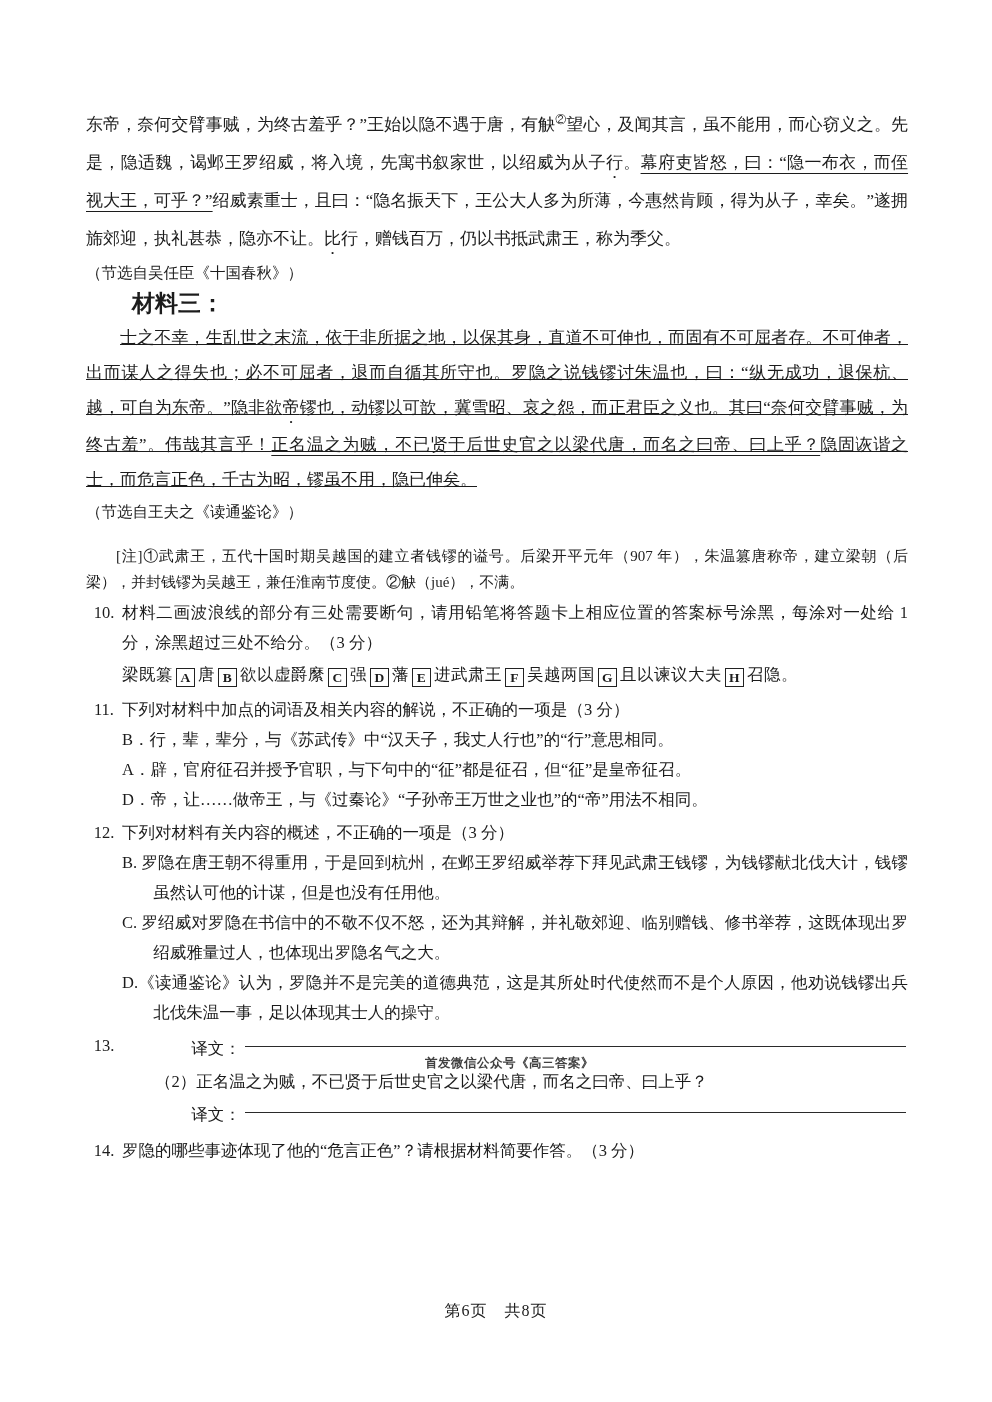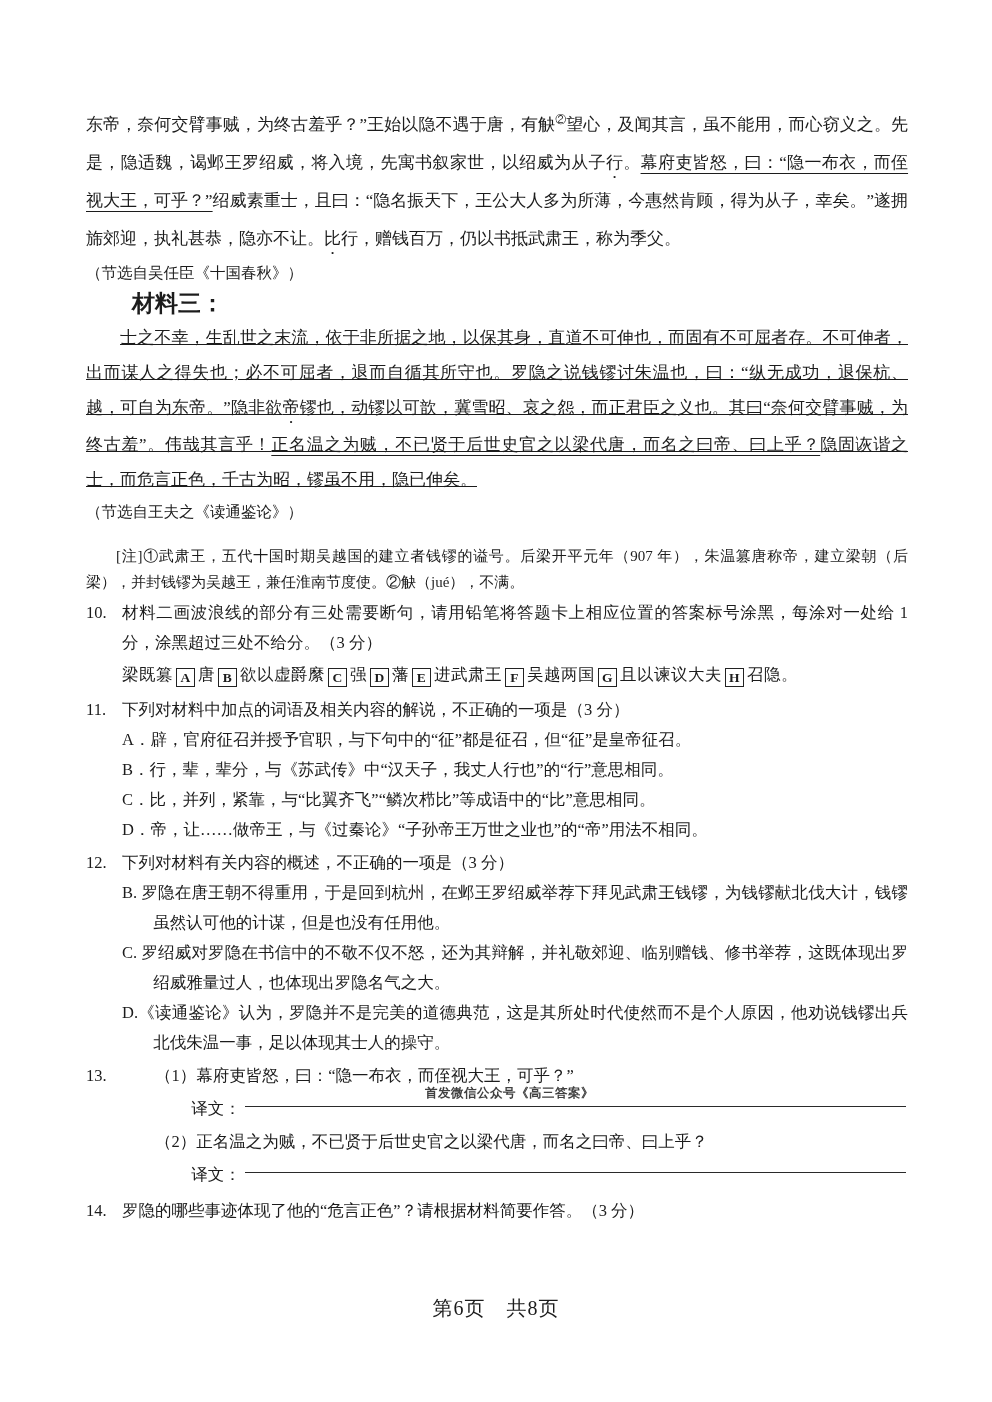--- a/index.html
+++ b/index.html
@@ -14,21 +14,21 @@
     overflow:hidden;
     border-radius:13px;
   }
   .para { font-size:17px; line-height:38px; text-align:justify; }
   .para3 { font-size:17px; line-height:35px; text-align:justify; text-indent:2em;text-decoration:underline; }
   .attr { text-align:left; font-size:15.5px; line-height:26px; margin-top:2px; }
   .m3h { font-weight:bold; font-size:23px; line-height:32px; padding-left:2em; margin-top:2px; }
   .note { font-size:15px; line-height:26px; text-align:justify; text-indent:2em; margin-top:18px; }
 
   .q { display:flex; font-size:16.5px; line-height:30px; margin-top:3px; }
-  .qnum { width:36px; flex:none; }
+  .qnum { width:36px; flex:none;text-align:center; }
   .qbody { flex:1; text-align:justify; position:relative; }
   .opt { text-align:justify; }
   .hang { padding-left:1.9em; text-indent:-1.9em; }
 
   .sentence { font-size:16.5px; line-height:34px; letter-spacing:0.5px; }
   .boxletter {
     display:inline-block; width:17px; height:17px; line-height:17px;
     border:1.6px solid #222; text-align:center; font-size:13.5px; font-weight:600;
     margin:0 3px; vertical-align:-2px; background:#fff;
   }
@@ -45,21 +45,21 @@
   .blank { flex:1; border-bottom:1.6px solid #2a2a2a; margin:0 2px 7px 4px; height:1px; }
 
   .watermark {
     position:absolute; left:303px; top:17px;
     font-size:12.5px; font-weight:bold; letter-spacing:0.5px;
     color:#404040; white-space:nowrap;
     font-family:"Liberation Sans","DejaVu Sans",sans-serif;
   }
   .footer {
     position:absolute; left:0; right:0; bottom:80px;
-    text-align:center; font-size:20px; color:#1c1c1c; letter-spacing:1px;
+    text-align:center; font-size:16px; color:#1c1c1c; letter-spacing:1px;
   }
 </style>
 </head>
 <body>
 
 <div class="page">
 
   <div class="para"><span>东帝，奈何交臂事贼，为终古羞乎？”王始以隐不遇于唐，有觖</span><sup class="supnum">②</sup><span>望心，及闻其言，虽不能用，而心窃义之。先是，隐适魏，谒邺王罗绍威，将入境，先寓书叙家世，以绍威为从子</span><span class="dotted">行</span><span>。</span><span class="uline">幕府吏皆怒，曰：“隐一布衣，而侄视大王，可乎？”</span><span>绍威素重士，且曰：“隐名振天下，王公大人多为所薄，今惠然肯顾，得为从子，幸矣。”遂拥旆郊迎，执礼甚恭，隐亦不让。</span><span class="dotted">比</span><span>行，赠钱百万，仍以书抵武肃王，称为季父。</span></div>
 
   <div class="attr">（节选自吴任臣《十国春秋》）</div>
@@ -78,23 +78,22 @@
       <div>材料二画波浪线的部分有三处需要断句，请用铅笔将答题卡上相应位置的答案标号涂黑，每涂对一处给 1 分，涂黑超过三处不给分。（3 分）</div>
       <div class="sentence"><span>梁既篡</span><span class="boxletter">A</span><span>唐</span><span class="boxletter">B</span><span>欲以虚爵縻</span><span class="boxletter">C</span><span>强</span><span class="boxletter">D</span><span>藩</span><span class="boxletter">E</span><span>进武肃王</span><span class="boxletter">F</span><span>吴越两国</span><span class="boxletter">G</span><span>且以谏议大夫</span><span class="boxletter">H</span><span>召隐。</span></div>
     </div>
   </div>
 
   <div class="q">
     <div class="qnum">11.</div>
     <div class="qbody">
       <div>下列对材料中加点的词语及相关内容的解说，不正确的一项是（3 分）</div>
       <div>
+          <div class="opt hang">B．行，辈，辈分，与《苏武传》中“汉天子，我丈人行也”的“行”意思相同。</div>
           <div class="opt hang">A．辟，官府征召并授予官职，与下句中的“征”都是征召，但“征”是皇帝征召。</div>
-          <div class="opt hang">B．行，辈，辈分，与《苏武传》中“汉天子，我丈人行也”的“行”意思相同。</div>
-          <div class="opt hang">C．比，并列，紧靠，与“比翼齐飞”“鳞次栉比”等成语中的“比”意思相同。</div>
           <div class="opt hang">D．帝，让……做帝王，与《过秦论》“子孙帝王万世之业也”的“帝”用法不相同。</div>
         </div>
     </div>
   </div>
 
   <div class="q">
     <div class="qnum">12.</div>
     <div class="qbody">
       <div>下列对材料有关内容的概述，不正确的一项是（3 分）</div>
       <div>
@@ -102,21 +101,20 @@
           <div class="opt hang">C. 罗绍威对罗隐在书信中的不敬不仅不怒，还为其辩解，并礼敬郊迎、临别赠钱、修书举荐，这既体现出罗绍威雅量过人，也体现出罗隐名气之大。</div>
           <div class="opt hang">D.《读通鉴论》认为，罗隐并不是完美的道德典范，这是其所处时代使然而不是个人原因，他劝说钱镠出兵北伐朱温一事，足以体现其士人的操守。</div>
         </div>
     </div>
   </div>
 
   <div class="q">
     <div class="qnum">13.</div>
     <div class="qbody">
       <div class="watermark">首发微信公众号《高三答案》</div>
-      <div class="sub">（1）幕府吏皆怒，曰：“隐一布衣，而侄视大王，可乎？”</div>
       <div class="transrow">
         <span class="translabel">译文：</span>
         <span class="blank"></span>
       </div>
       <div class="sub">（2）正名温之为贼，不已贤于后世史官之以梁代唐，而名之曰帝、曰上乎？</div>
       <div class="transrow">
         <span class="translabel">译文：</span>
         <span class="blank"></span>
       </div>
     </div>

